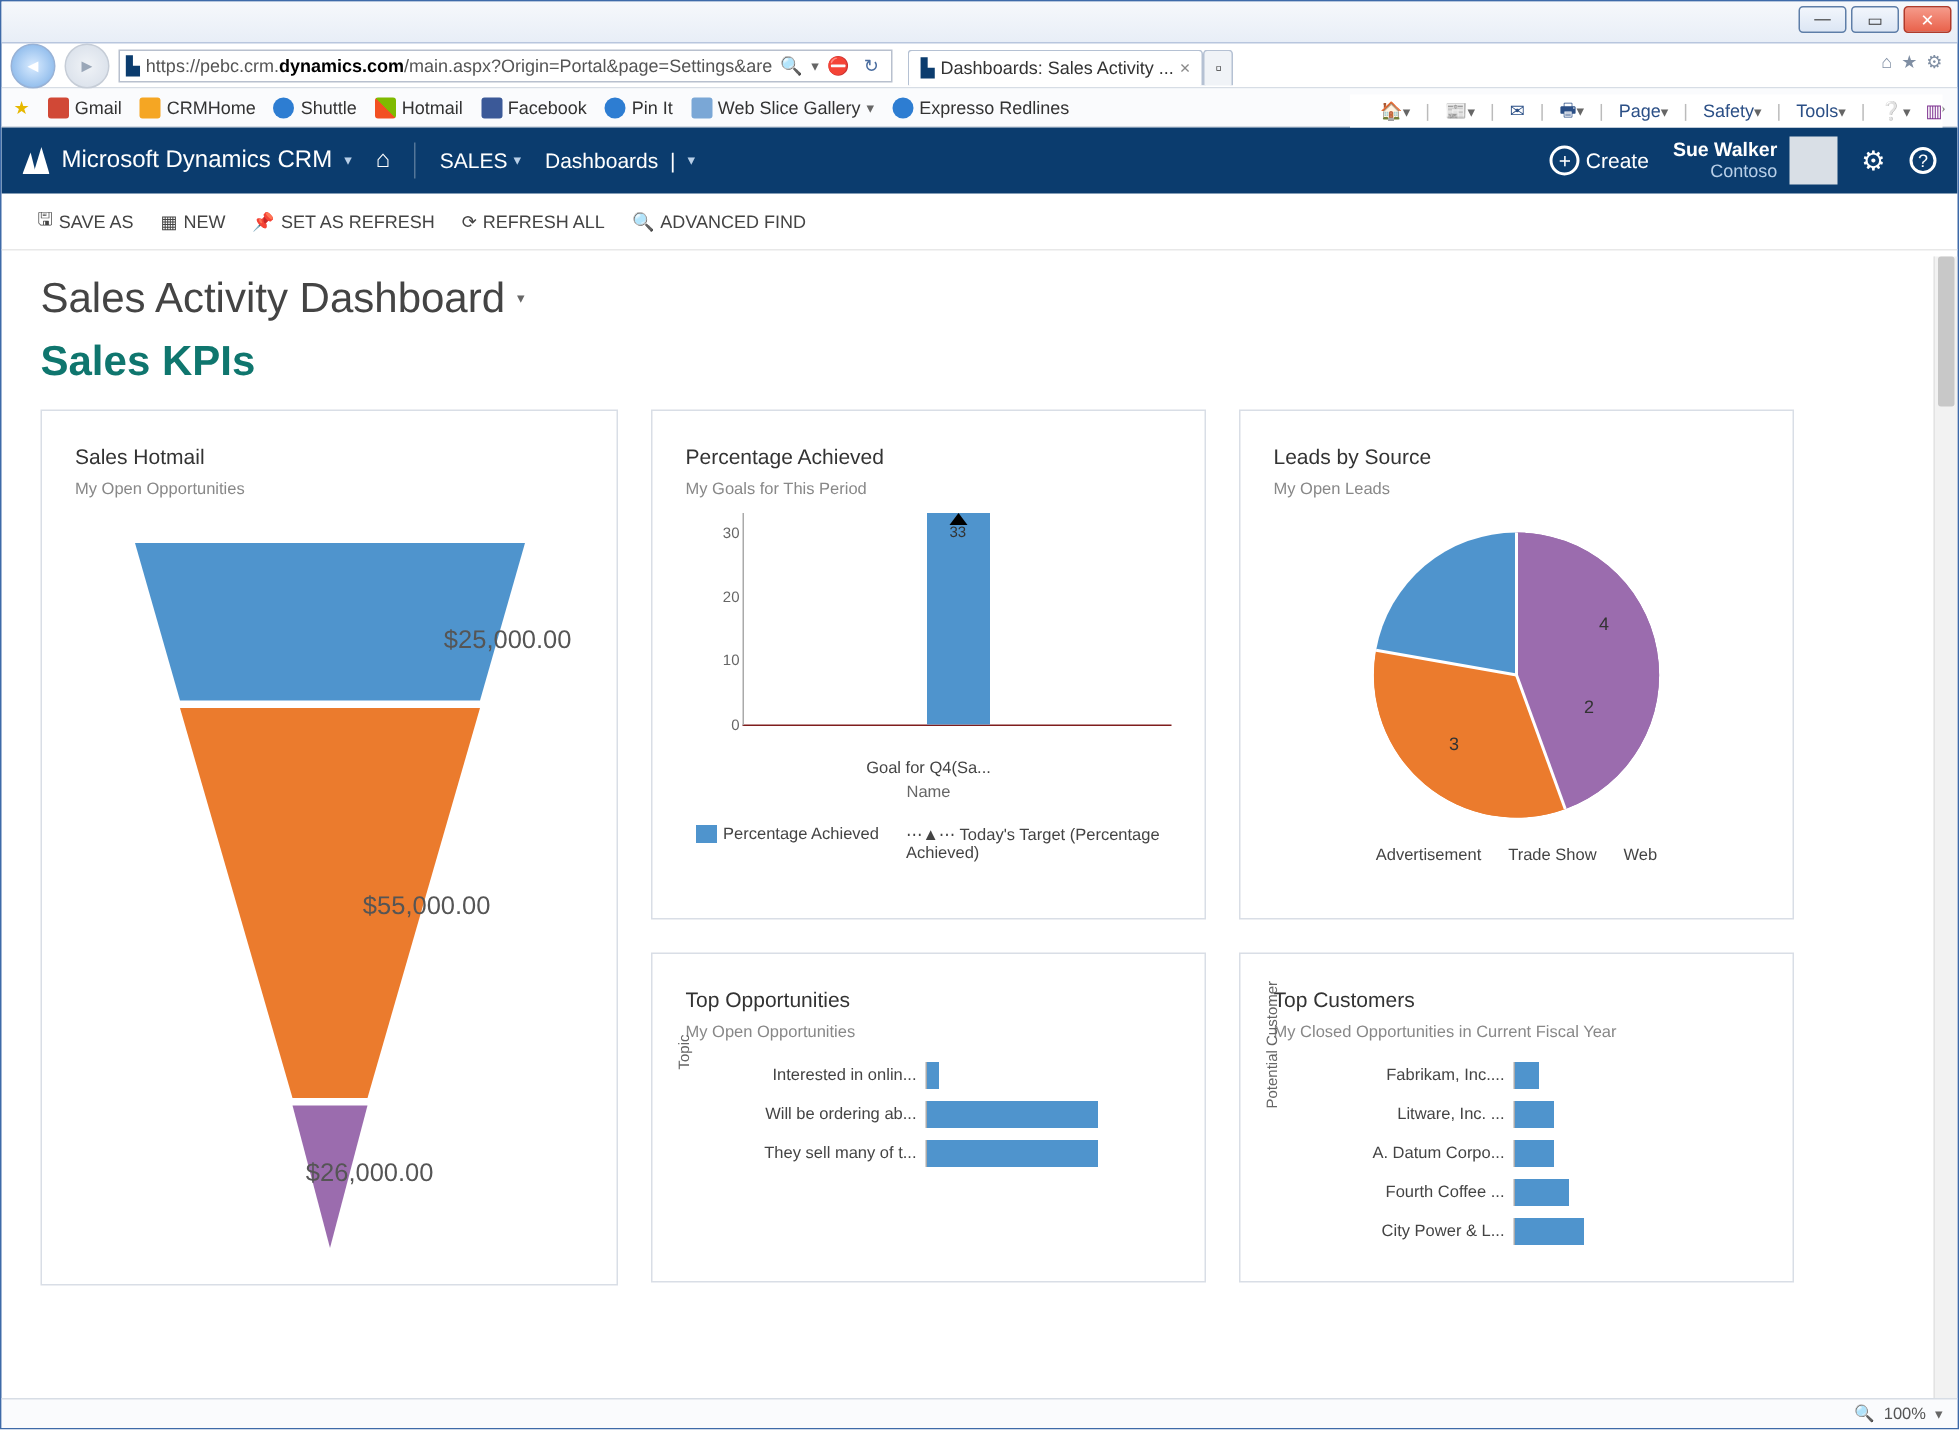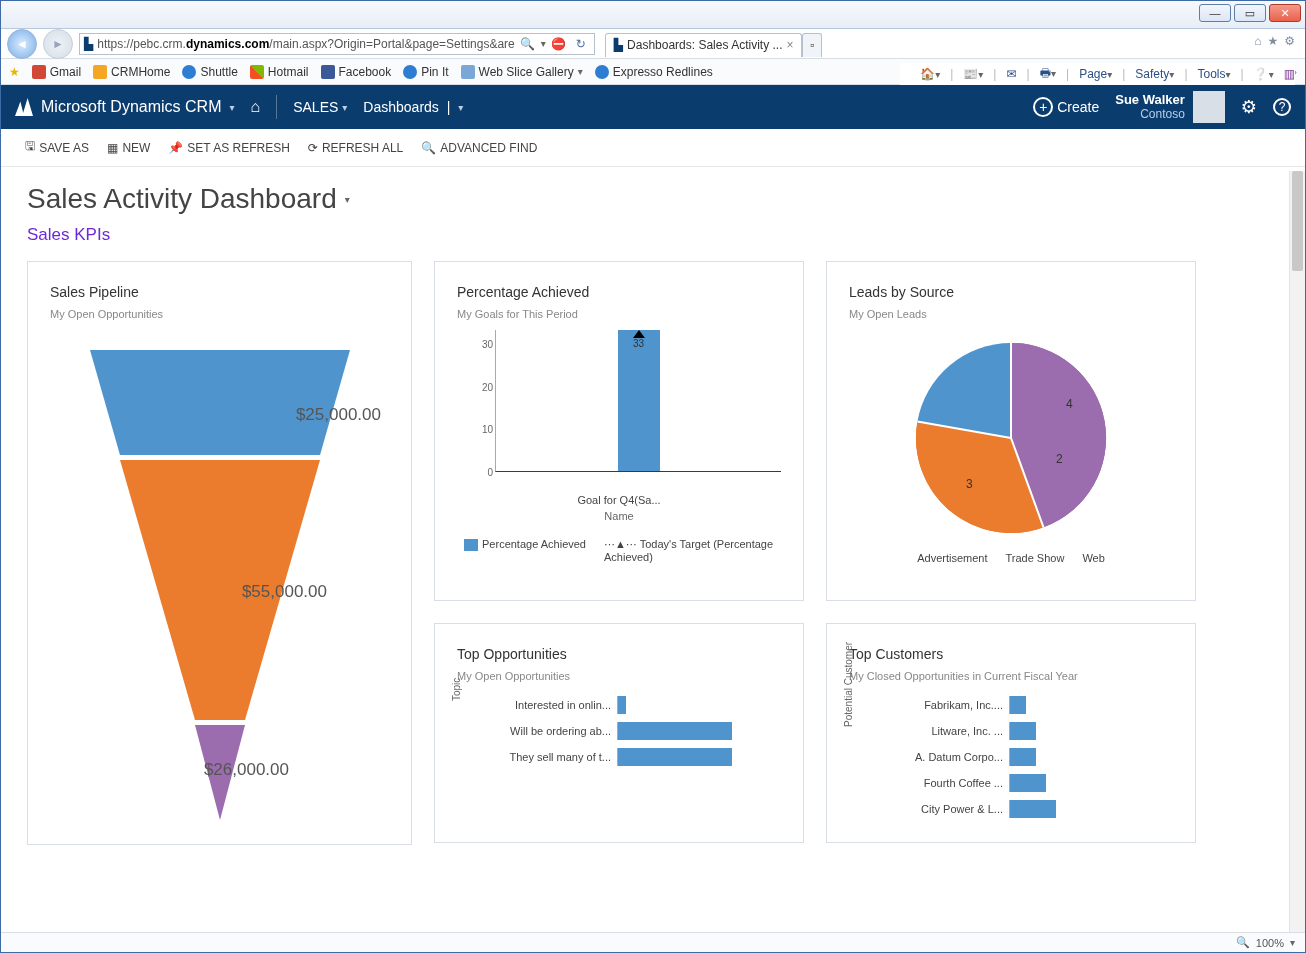--- a/index.html
+++ b/index.html
@@ -44,21 +44,21 @@
   .crm-user .nm .c { color:#b8cfe8;}
   .avatar { width:32px; height:32px; background:#d9dfe6; display:inline-block;}
   .crm-gear { font-size:18px; cursor:pointer;}
   .crm-help { width:18px; height:18px; border:2px solid #fff; border-radius:50%; display:flex; align-items:center; justify-content:center; font-size:12px; cursor:pointer;}
   
   .crm-sub { height:38px; display:flex; align-items:center; gap:18px; padding:0 24px; border-bottom:1px solid #e8e8e8; font-size:12px; color:#444;}
   .crm-sub .btn { display:flex; align-items:center; gap:4px; cursor:pointer;}
   
   .page { padding:16px 26px 0 26px; height:calc(100% - 28px - 30px - 26px - 44px - 38px - 20px); overflow:auto; position:relative;}
   .pg-title { font-size:28px; font-weight:300; color:#444; display:flex; align-items:center; gap:8px;}
-  .pg-sub { font-size:17px; font-weight:400; color:#6d28d9; margin:10px 0 16px;}
+  .pg-sub { font-size:28px; font-weight:700; color:#0f766e; margin:10px 0 16px;}
   .grid { display:flex; gap:22px; }
   .card { border:1px solid #d9dee6; padding:22px 22px 14px 22px; background:#fff;}
   .card h3 { margin:0 0 8px; font-size:14px; font-weight:400; color:#333;}
   .card .sub { font-size:11px; color:#888; margin-bottom:10px;}
   .col1 { width:385px;} .col2{width:370px;} .col3{width:370px;}
   
   .funnel { position:relative; height:500px; padding-top:20px;}
   .funnel svg { display:block; margin:0 auto;}
   .flabel { position:absolute; font-size:17px; color:#555;}
   
@@ -230,21 +230,21 @@
   <div class="page">
     <div class="pg-title">
       <span>Sales Activity Dashboard</span> 
         <span class="car">▾</span>
     </div>
     <div class="pg-sub">Sales KPIs</div>
 
     <div class="grid">
 
       <div class="card col1">
-        <h3>Sales Pipeline</h3>
+        <h3>Sales Hotmail</h3>
         <div class="sub">My Open Opportunities</div>
         <div class="funnel">
           <svg width="300" height="480" viewBox="0 0 300 480">
             <polygon points="20,0 280,0 250,105 50,105" fill="#4f94cd"></polygon>
             <polygon points="50,110 250,110 175,370 125,370" fill="#eb7b2d"></polygon>
             <polygon points="125,375 175,375 150,470" fill="#9b6cae"></polygon>
           </svg>
           <div class="flabel" style="right:8px; top:75px">$25,000.00</div>
           <div class="flabel" style="right:62px; top:252px">$55,000.00</div>
           <div class="flabel" style="right:100px; top:430px">$26,000.00</div>

